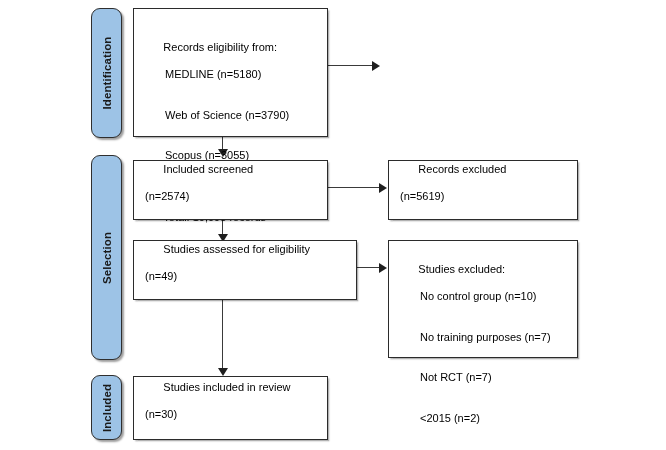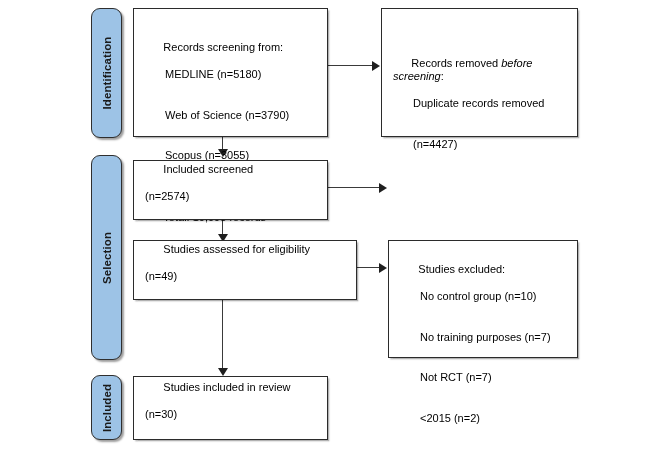--- a/index.html
+++ b/index.html
@@ -122,44 +122,43 @@
   <div class="arrow-down" style="left:217.7px; top:234px;"></div>
 
   <div class="hline" style="left:328px; top:267px; width:52px;"></div>
   <div class="arrow-right" style="left:379px; top:262.5px;"></div>
 
   <div class="vline" style="left:222px; top:300px; width:1.4px; height:72px;"></div>
   <div class="arrow-down" style="left:217.7px; top:368px;"></div>
 
   <div class="box" style="left:133px; top:8px; width:195px; height:129px;">
     <div class="box-text" style="top:18px;">
-      <span>Records screening from:</span>
+      <span>Records eligibility from:</span>
       <span class="indent1">MEDLINE (n=5180)</span>
       <span class="indent1">Web of Science (n=3790)</span>
       <span class="indent1">Scopus (n=3055)</span>
       <span class="blankline"></span>
       <span>Total: 10,095 records</span>
     </div>
   </div>
 
-  <div class="box" style="left:381px; top:8px; width:197px; height:129px;">
-    <div class="box-text" style="top:34px;">
-      <span>Records removed </span><span class="ital">before screening</span><span>:</span>
-      <span class="indent1">Duplicate records removed</span>
-      <span class="indent1">(n=4427)</span>
-    </div>
-  </div>
 
   <div class="box" style="left:133px; top:160px; width:195px; height:60px;">
     <div class="box-text vcenter">
       <span>Included screened</span>
       <span style="display:block;">(n=2574)</span>
     </div>
   </div>
 
+  <div class="box" style="left:388px; top:160px; width:190px; height:60px;">
+    <div class="box-text vcenter">
+      <span>Records excluded</span>
+      <span style="display:block;">(n=5619)</span>
+    </div>
+  </div>
 
   <div class="box" style="left:133px; top:240px; width:224px; height:60px;">
     <div class="box-text vcenter">
       <span>Studies assessed for eligibility</span>
       <span style="display:block;">(n=49)</span>
     </div>
   </div>
 
   <div class="box" style="left:388px; top:240px; width:190px; height:118px;">
     <div class="box-text" style="top:8px;">

